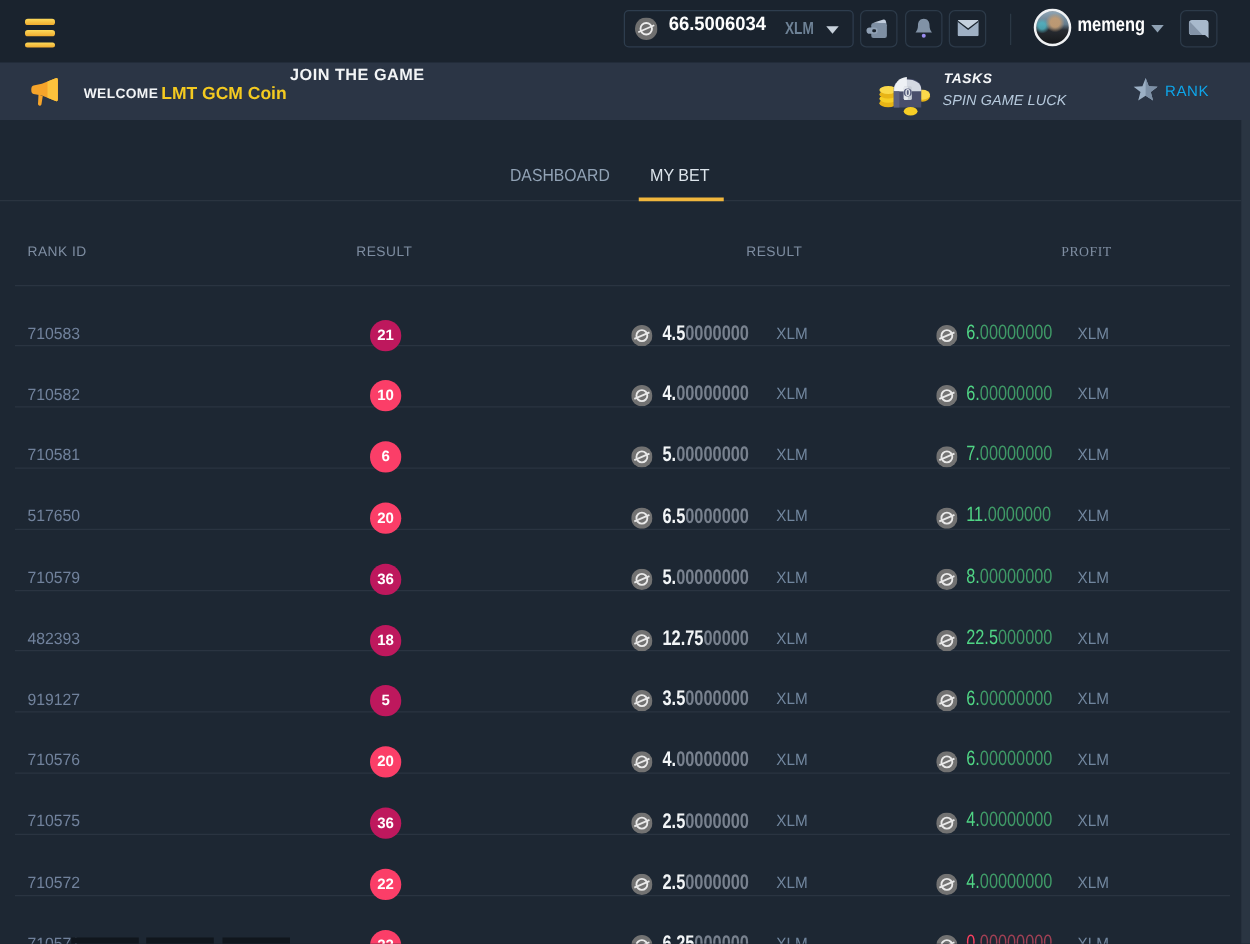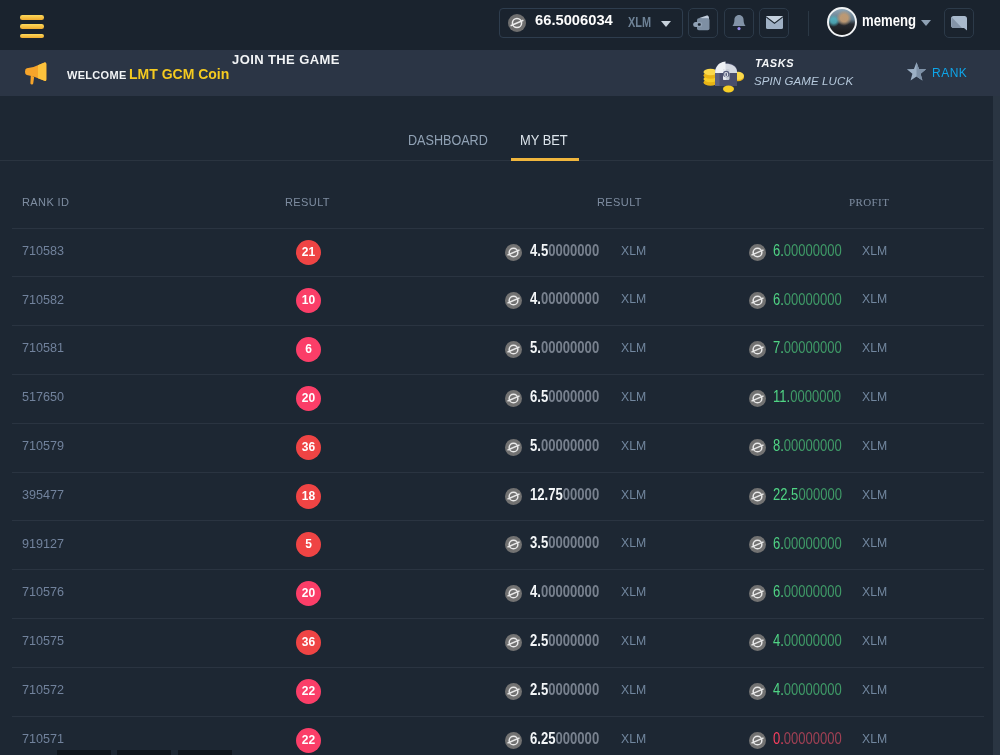--- a/index.html
+++ b/index.html
@@ -37,26 +37,26 @@
 #ranktxt { position:absolute; left:932px; top:66px; font-size:12px; color:#0ea5e9; letter-spacing:0.5px; }
 
 
 #tabline { position:absolute; left:0; top:160px; width:993px; height:1px; background:#2a3440; }
 #tab1 { position:absolute; transform-origin:0 50%; left:408px; top:131.5px; font-size:14px; color:#91a2b5; transform:scaleX(0.90); }
 #tab2 { position:absolute; transform-origin:0 50%; left:520px; top:131.5px; font-size:14px; color:#dde5ec; transform:scaleX(0.92); }
 #tabul { position:absolute; left:511px; top:158px; width:68px; height:3.2px; background:#f0b63d; }
 
 
 .hdr { position:absolute; top:195.5px; font-size:11px; color:#7e8da1; letter-spacing:0.4px; }
-.row { position:absolute; left:0; width:924px; height:49px; }
+.row { position:absolute; left:0; width:924px; height:49px;margin-top:16px; }
 .sep { position:absolute; left:12px; width:972px; height:1px; background:#2a3441; }
 .gid { position:absolute; left:22px; top:15.3px; font-size:13px; color:#71829c; transform:scaleX(0.97); transform-origin:0 50%; }
 .badge { position:absolute; left:296px; top:12px; width:25px; height:25px; border-radius:50%;
   font-size:12px; font-weight:bold; color:#fff; text-align:center; line-height:25px; }
-.b-navy { background:#ef4444; }
+.b-navy { background:#be185d; }
 .b-pink { background:#fb3e68; }
 .rcoin { position:absolute; top:16px; width:17px; height:17px; }
 .amt { position:absolute; left:530px; top:13.1px; font-size:17px; font-weight:bold; color:#f2f5f7; transform:scaleX(0.77); transform-origin:0 50%; white-space:nowrap; }
 .amt span { color:#78818e; }
 .pft { position:absolute; left:773px; top:13.4px; font-size:16.5px; color:#50d585; transform:scaleX(0.79); transform-origin:0 50%; white-space:nowrap; }
 .pft span { color:#3f9a67; }
 .pft.red { color:#fb3f5f; }
 .pft.red span { color:#a04054; }
 .xlm { position:absolute; top:15.2px; font-size:13px; color:#71869e; transform:scaleX(0.94); transform-origin:0 50%; }
 .blk { position:absolute; top:750px; height:5px; background:#10161d; }
@@ -279,21 +279,21 @@
         <circle cx="8" cy="8" r="8" fill="#727272"></circle>
         <g stroke="#e9e9e9" stroke-width="1.4" fill="none">
           <circle cx="8" cy="8" r="4.1"></circle>
           <path d="M2.3 10.5 L13.7 5.5"></path>
         </g>
       </svg>
     <div class="pft">8.<span>00000000</span></div>
     <div class="xlm" style="left:862px">XLM</div>
   </div>
   <div class="row" style="top:471.5px">
-    <div class="gid">395477</div>
+    <div class="gid">482393</div>
     <div class="badge b-navy">18</div>
     <svg class="rcoin" style="left:505px" viewBox="0 0 16 16">
         <circle cx="8" cy="8" r="8" fill="#727272"></circle>
         <g stroke="#e9e9e9" stroke-width="1.4" fill="none">
           <circle cx="8" cy="8" r="4.1"></circle>
           <path d="M2.3 10.5 L13.7 5.5"></path>
         </g>
       </svg>
     <div class="amt">12.75<span>00000</span></div>
     <div class="xlm" style="left:621px">XLM</div>

